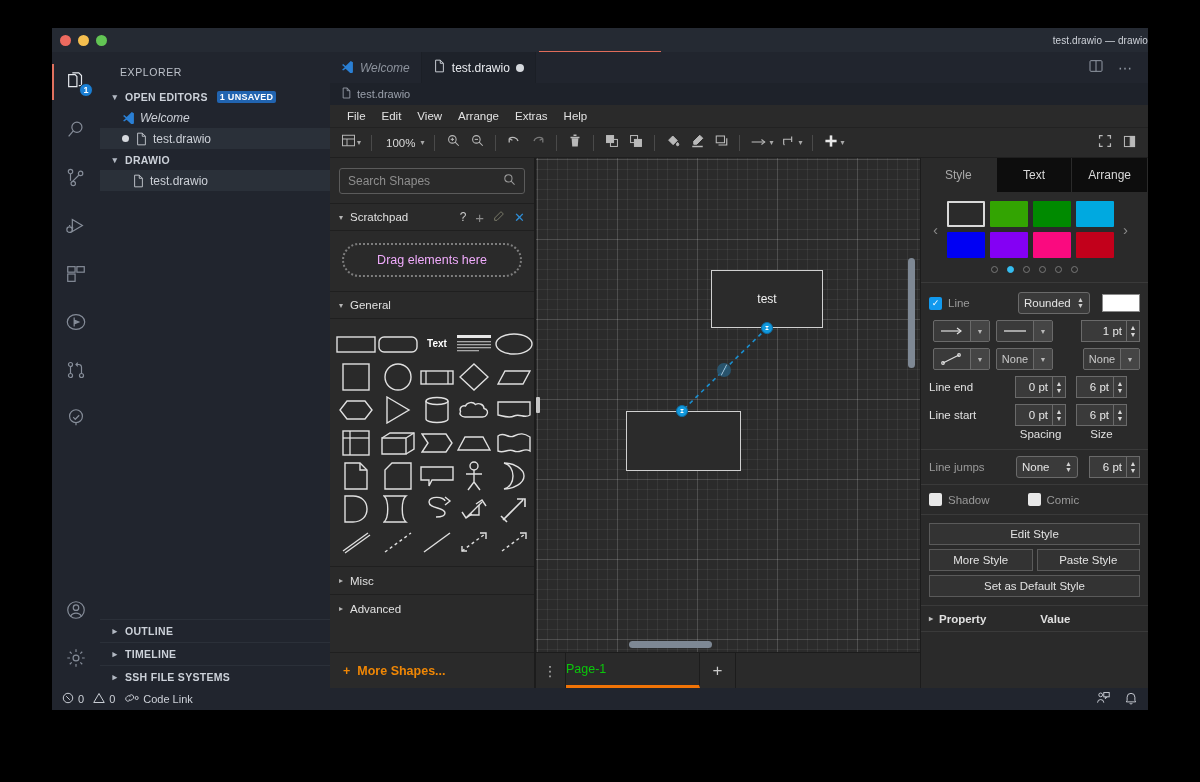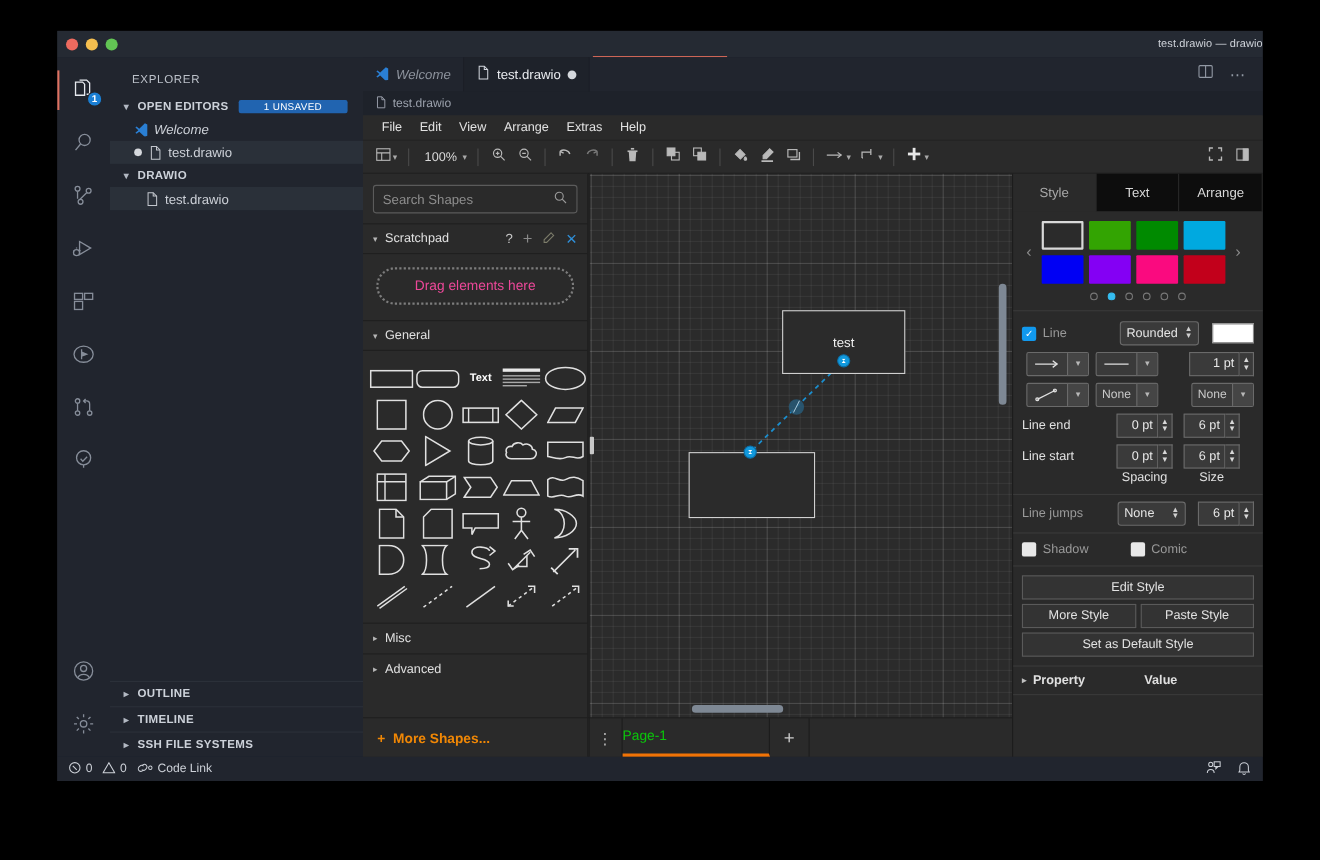--- a/index.html
+++ b/index.html
@@ -71,22 +71,22 @@
   .explorer-title {
     padding: 14px 0 8px 20px; font-size: 10.5px; letter-spacing: .6px; color: #bcc1c9;
   }
   .exp-section {
     display: flex; align-items: center; gap: 3px;
     padding: 3px 0 3px 8px; height: 21px;
     font-size: 10.5px; font-weight: bold; letter-spacing: .3px; color: #ccd1d9;
   }
   .chev { width: 14px; text-align: center; font-size: 9px; color: #b2b8c2; }
   .unsaved-badge {
-    background: #2164b0; color: #fff; font-size: 9px; font-weight: normal;
-    border-radius: 2px; padding: 1px 23px; margin-left: 6px; letter-spacing: .3px;
+    background: #2164b0; color: #fff; font-size: 9px; font-weight: bold;
+    border-radius: 2px; padding: 1px 3px; margin-left: 6px; letter-spacing: .3px;
   }
   .exp-row {
     display: flex; align-items: center; height: 21px;
     padding-left: 22px; font-size: 12px; color: #ccd0d7; gap: 5px;
   }
   .exp-row.selected { background: #2a3039; }
   .exp-row .modified-dot {
     width: 7px; height: 7px; border-radius: 50%; background: #d5d8dd;
     margin-right: 1px; margin-left: -10px;
   }
@@ -161,21 +161,21 @@
     font-size: 11.5px; color: #e0e0e0; border-top: 1px solid #1f1f1f;
     border-bottom: 1px solid #1f1f1f; gap: 7px;
   }
   .sec-head .tri-down { font-size: 8px; color: #b5b5b5; }
   .sec-head .tri-right { font-size: 8px; color: #b5b5b5; }
   .sp-actions { margin-left: auto; display: flex; align-items: center; gap: 9px; font-size: 12px; }
   .scratchpad-body { padding: 12px 12px 14px 12px; }
   .drop-zone {
     height: 34px; border: 2px dotted #7d7d7d; border-radius: 17px;
     display: flex; align-items: center; justify-content: center;
-    color: #ec4899; font-size: 12.5px; text-align: right;
+    color: #f0abfc; font-size: 12.5px; text-align: right;
   }
   .shape-grid {
     display: grid; grid-template-columns: repeat(5, 1fr);
     padding: 9px 6px; gap: 2px;
   }
   .shape-cell {
     height: 31px; display: flex; align-items: center; justify-content: center;
   }
   .shape-cell svg { display: block; }
   .more-shapes {
@@ -952,21 +952,21 @@
           </div>
 
           <div class="canvas-col">
             <div class="canvas">
               <div class="left-handle"></div>
 
               <svg style="position:absolute;left:0;top:0;width:100%;height:100%;pointer-events:none">
                 <line x1="231" y1="170" x2="146" y2="253" stroke="#1a8fd0" stroke-width="1.6" stroke-dasharray="4 4"></line>
               </svg>
 
-              <div class="node" style="left:175px; top:124px; width:112px; height:58px;">
+              <div class="node" style="left:175px; top:112px; width:112px; height:58px;">
                 <span>test</span>
               </div>
 
               <div class="node" style="left:90px; top:253px; width:115px; height:60px;">
                 <span></span>
               </div>
 
               <div class="edge-handle" style="left:231px; top:170px;"></div>
               <div class="edge-handle" style="left:146px; top:253px;"></div>
               <div class="edge-mid" style="left:188px; top:212px;">╱</div>

